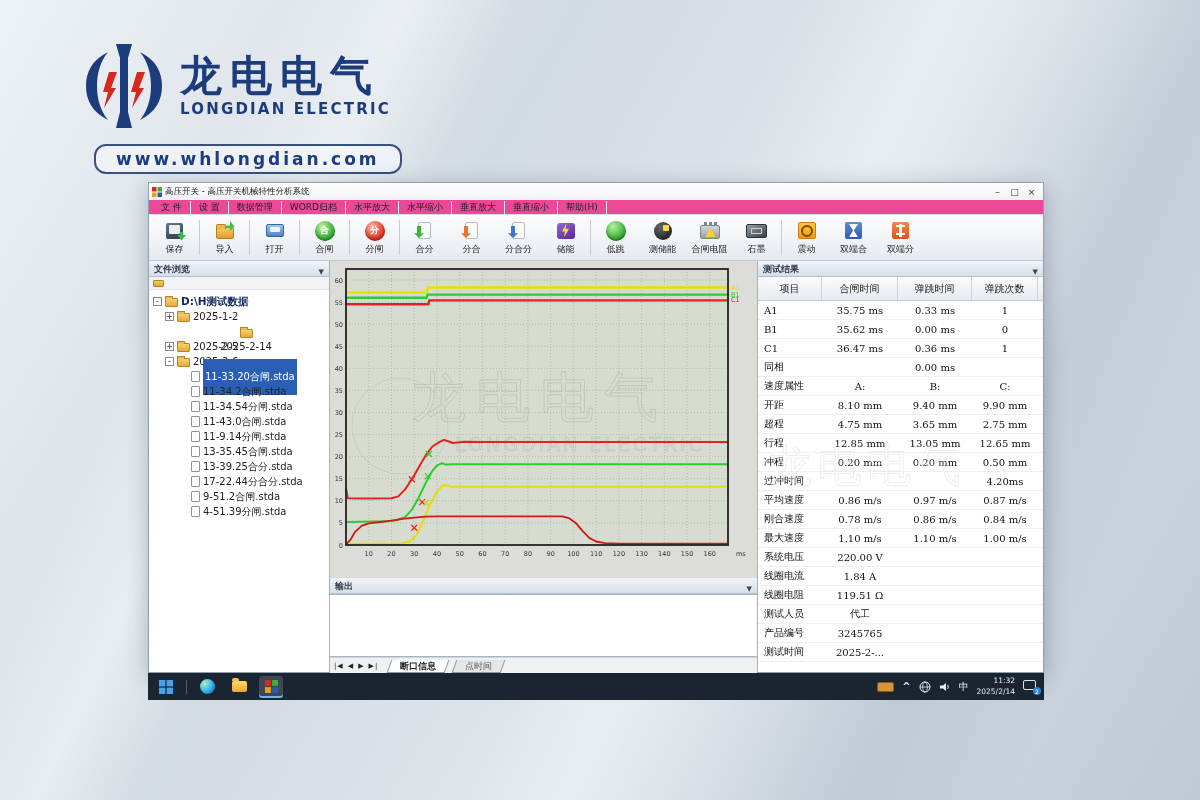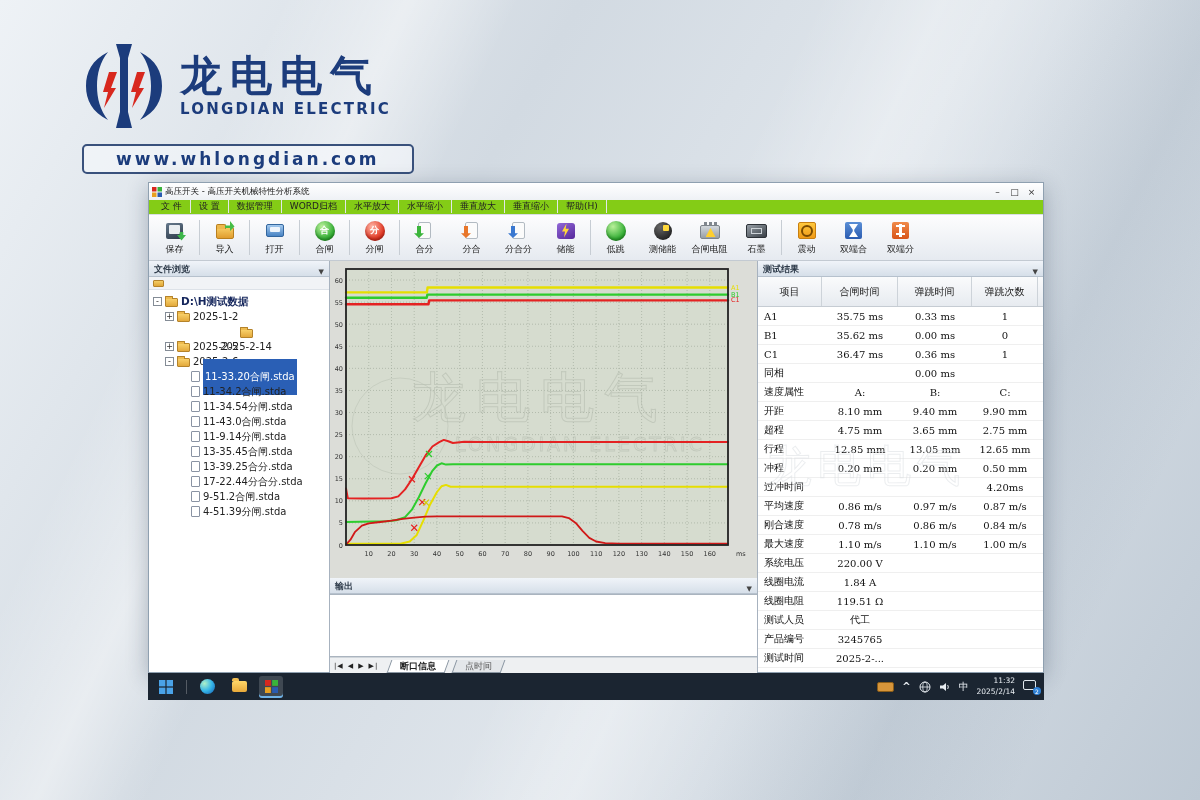--- a/index.html
+++ b/index.html
@@ -10,30 +10,30 @@
       linear-gradient(115deg, rgba(255,255,255,0) 18%, rgba(255,255,255,.45) 26%, rgba(255,255,255,0) 33%),
       linear-gradient(115deg, rgba(255,255,255,0) 52%, rgba(255,255,255,.30) 60%, rgba(255,255,255,0) 68%),
       linear-gradient(115deg, transparent 68%, rgba(120,140,160,.18) 78%, transparent 88%),
       linear-gradient(120deg,#eef2f6 0%,#d2dae2 35%,#e0e6ec 60%,#bec9d4 100%);}
   
   .brand{position:absolute;left:78px;top:38px}
   .brand-row{display:flex;align-items:center}
   .brand-texts{margin-left:10px}
   .brand-title{font-size:42px;font-weight:bold;color:#1c3c7c;letter-spacing:8px;line-height:1.05}
   .brand-sub{font-size:15px;font-weight:bold;color:#1c3c7c;letter-spacing:2.2px;margin-top:2px}
-  .site-box{display:inline-block;margin-top:10px;margin-left:4px;border:2px solid #39517c;border-radius:5px;
-    padding:3px 32px;font-size:17px;font-weight:bold;color:#1c3c7c;letter-spacing:3px;background:rgba(248,250,253,.55)}
+  .site-box{display:inline-block;margin-top:10px;margin-left:16px;border:2px solid #39517c;border-radius:12px;
+    padding:3px 20px;font-size:17px;font-weight:bold;color:#1c3c7c;letter-spacing:3px;background:rgba(248,250,253,.55)}
   
   .win{position:absolute;left:148px;top:182px;width:896px;height:491px;background:#f2f3f4;
     border:1px solid #8fa0b0;box-shadow:0 5px 20px rgba(30,45,70,.30);display:flex;flex-direction:column}
   .titlebar{height:17px;background:linear-gradient(#ffffff,#eef1f5);display:flex;align-items:center;padding:0 3px;flex:none}
   .title-text{font-size:8.5px;color:#222;margin-left:3px}
   .win-controls{margin-left:auto;display:flex}
   .win-controls span{width:17px;text-align:center;font-size:9px;color:#333;cursor:default}
-  .menubar{height:15px;background:#84cc16;border-bottom:1px solid #d9dee4;display:flex;align-items:flex-start;padding-left:4px;flex:none}
+  .menubar{height:15px;background:#ec4899;border-bottom:1px solid #d9dee4;display:flex;align-items:center;padding-left:4px;flex:none}
   .menu-item{font-size:9px;color:#222;padding:0 8px;border-right:1px solid #e3e7eb}
   .toolbar{height:46px;background:linear-gradient(#fdfdfe,#e6eaf0);border-bottom:1px solid #c3cad2;display:flex;align-items:stretch;padding:1px 2px;flex:none}
   .tbtn{width:47px;display:flex;flex-direction:column;align-items:center;justify-content:center;gap:1px}
   .tblabel{font-size:9px;color:#222;white-space:nowrap}
   .tbsep{width:1px;background:#c7cdd4;margin:4px 1px}
   .tbicon{width:24px;height:23px;display:flex;align-items:center;justify-content:center}
   
   .ic-save{width:17px;height:16px;background:linear-gradient(160deg,#65788c,#2c3a49);border-radius:2px;position:relative}
   .ic-save::before{content:"";position:absolute;inset:2px 3px 5px 3px;background:#e9edf1;border-radius:1px}
   .ic-save::after{content:"";position:absolute;right:-3px;bottom:-2px;width:9px;height:9px;background:#3cb54a;
@@ -96,21 +96,21 @@
   .out-body{height:63px;background:#fff;border:1px solid #aab4bf;border-left:none;border-right:none;flex:none}
   .tabbar{height:17px;background:#eef0f2;display:flex;align-items:center;padding-left:4px;flex:none;border-top:1px solid #cfd5da}
   .tab-nav{font-size:7px;color:#222;letter-spacing:1px;margin-right:4px;display:flex;gap:4px}
   .tab{height:13px;padding:0 10px;border:1px solid #8b97a3;border-top:none;background:#fff;transform:skewX(-20deg);display:flex;align-items:center;margin-left:7px}
   .tab>span{transform:skewX(20deg);font-size:9px;color:#222}
   .tab.active>span{font-weight:bold}
   .tab.inactive{background:#e4e7ea}
   .tab.inactive>span{color:#555}
   
   .right-panel{flex:1;background:#fff;display:flex;flex-direction:column;position:relative;overflow:hidden}
-  .rhead{display:grid;grid-template-columns:64px 76px 74px 66px 1fr;height:30px;flex:none;
+  .rhead{display:grid;grid-template-columns:64px 76px 74px 66px 1fr;height:24px;flex:none;
     background:linear-gradient(#fafbfc,#e7ebf0);border-bottom:1px solid #c6ccd3;font-size:10px;color:#222;
     font-family:Liberation Mono, monospace}
   .rhead div{display:flex;align-items:center;justify-content:center;border-right:1px solid #cdd3d9}
   .rhead div:last-child{border-right:none}
   .rbody{flex:1;overflow:hidden;font-family:"DejaVu Serif","Liberation Serif",serif}
   .rrow{display:grid;grid-template-columns:64px 76px 74px 66px 1fr;height:19px;border-bottom:1px solid #efefef;font-size:10px;color:#111}
   .rlabel{display:flex;align-items:center;padding-left:6px}
   .rcell{display:flex;align-items:center;justify-content:center}
   .rp-watermark{position:absolute;left:0;top:150px;width:100%;pointer-events:none;opacity:.5}
   

